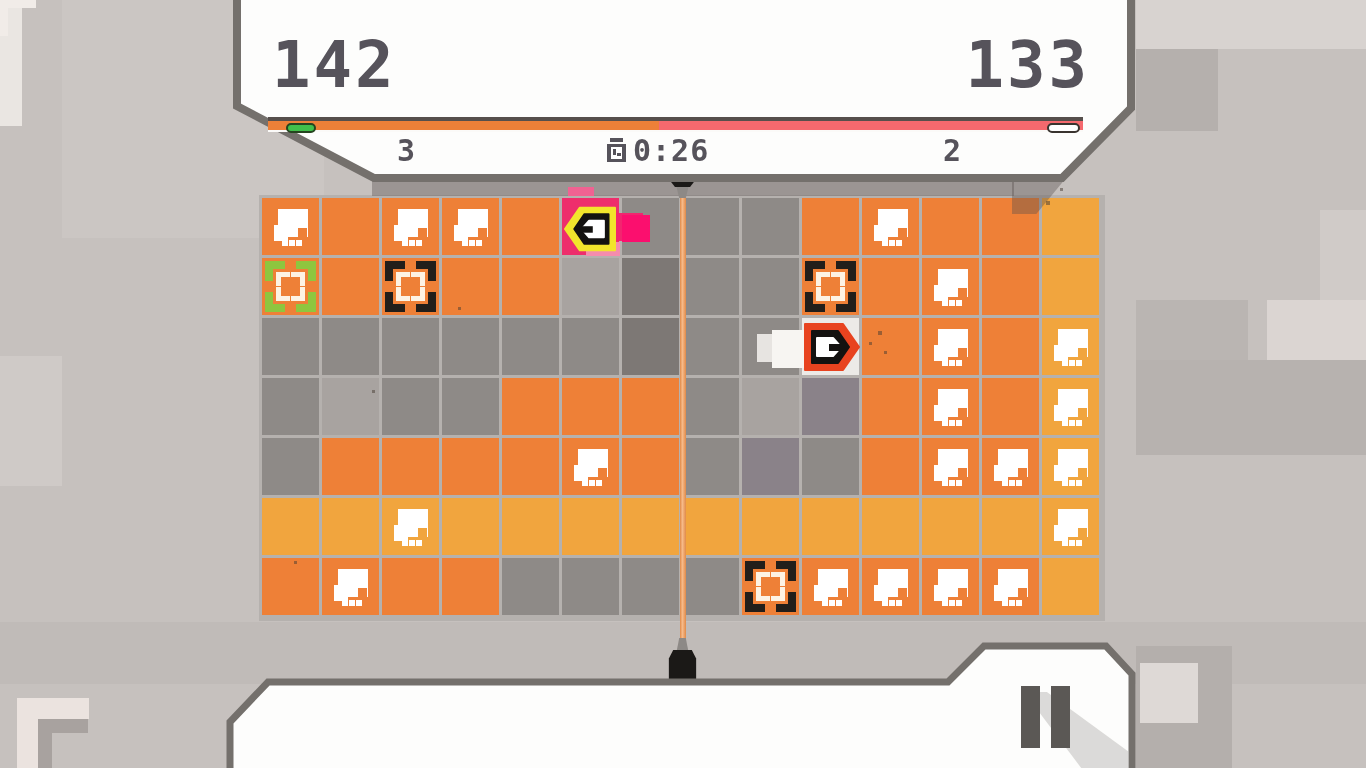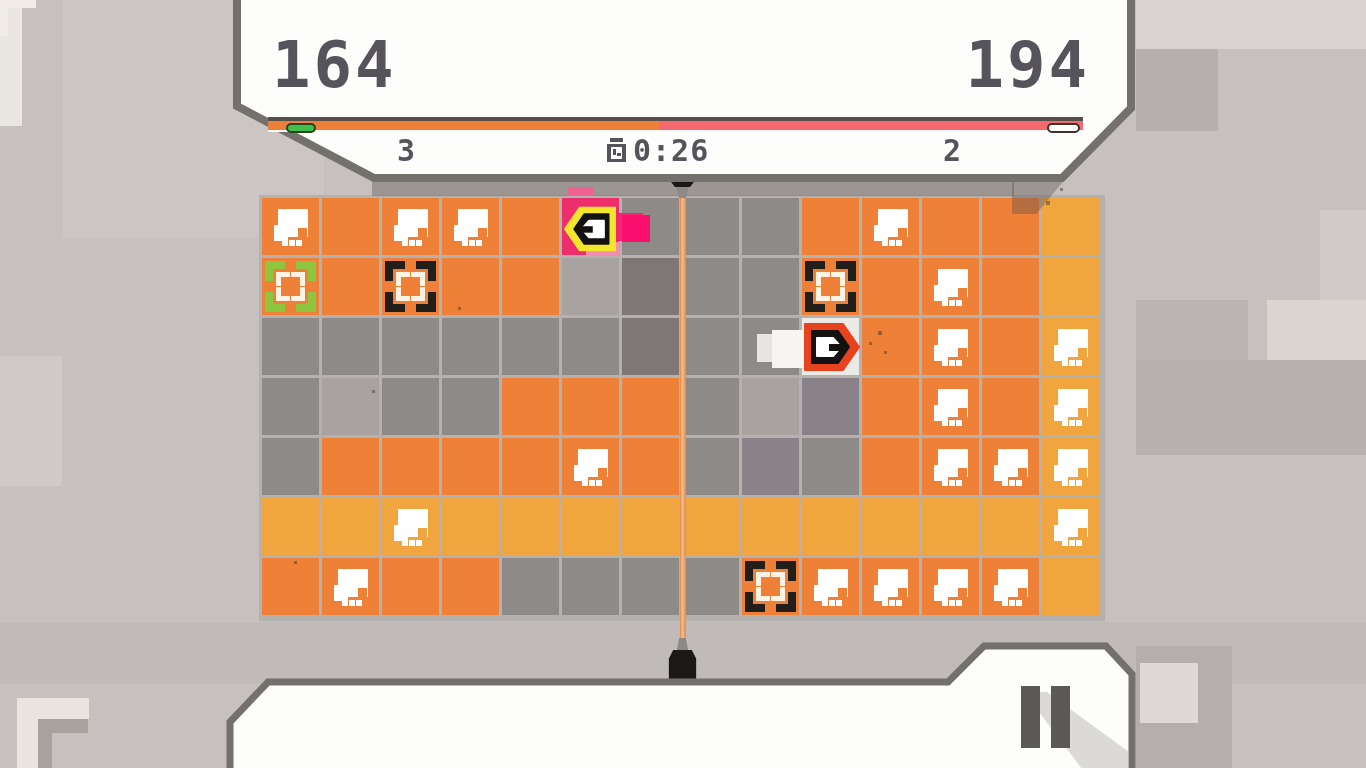--- a/index.html
+++ b/index.html
@@ -436,22 +436,22 @@
     <polygon points="39,1 1,1 1,47 39,47 55,24" fill="#e8431f" stroke="#e8431f" stroke-width="2" stroke-linejoin="round"></polygon>
     <polygon points="34,8 8,8 8,40 34,40 45,24" fill="#141210" stroke="#141210" stroke-width="2" stroke-linejoin="round"></polygon>
     <polygon points="29,15 13,15 13,33 29,33 37,24" fill="#ffffff" stroke="#ffffff" stroke-width="2" stroke-linejoin="round"></polygon>
     <rect x="25" y="21" width="14" height="7" fill="#141210"></rect>
   </svg>
 </div>
 
 <svg id="header-shell" viewBox="0 0 916 192">
   <polygon points="11,-8 905,-8 905,108 836,178 148,178 11,106" fill="#fdfdfc" stroke="#74706c" stroke-width="8" stroke-linejoin="miter"></polygon>
 </svg>
-<div class="score" style="left:272px">164</div>
-<div class="score" style="left:930px;width:160px;text-align:right">194</div>
+<div class="score" style="left:272px">142</div>
+<div class="score" style="left:930px;width:160px;text-align:right">133</div>
 
 <div id="bar">
   <div class="line"></div>
   <div class="seg" id="bar-left" style="left: 0px; width: 48%; background: rgb(237, 128, 56);"></div>
   <div class="seg" id="bar-right" style="left: 48%; width: 52%; background: rgb(245, 105, 110);"></div>
   <div class="under"></div>
   <div class="marker" id="marker-left" style="background: rgb(65, 192, 75);"></div>
   <div class="marker" id="marker-right" style="background: rgb(255, 255, 255);"></div>
 </div>
 

